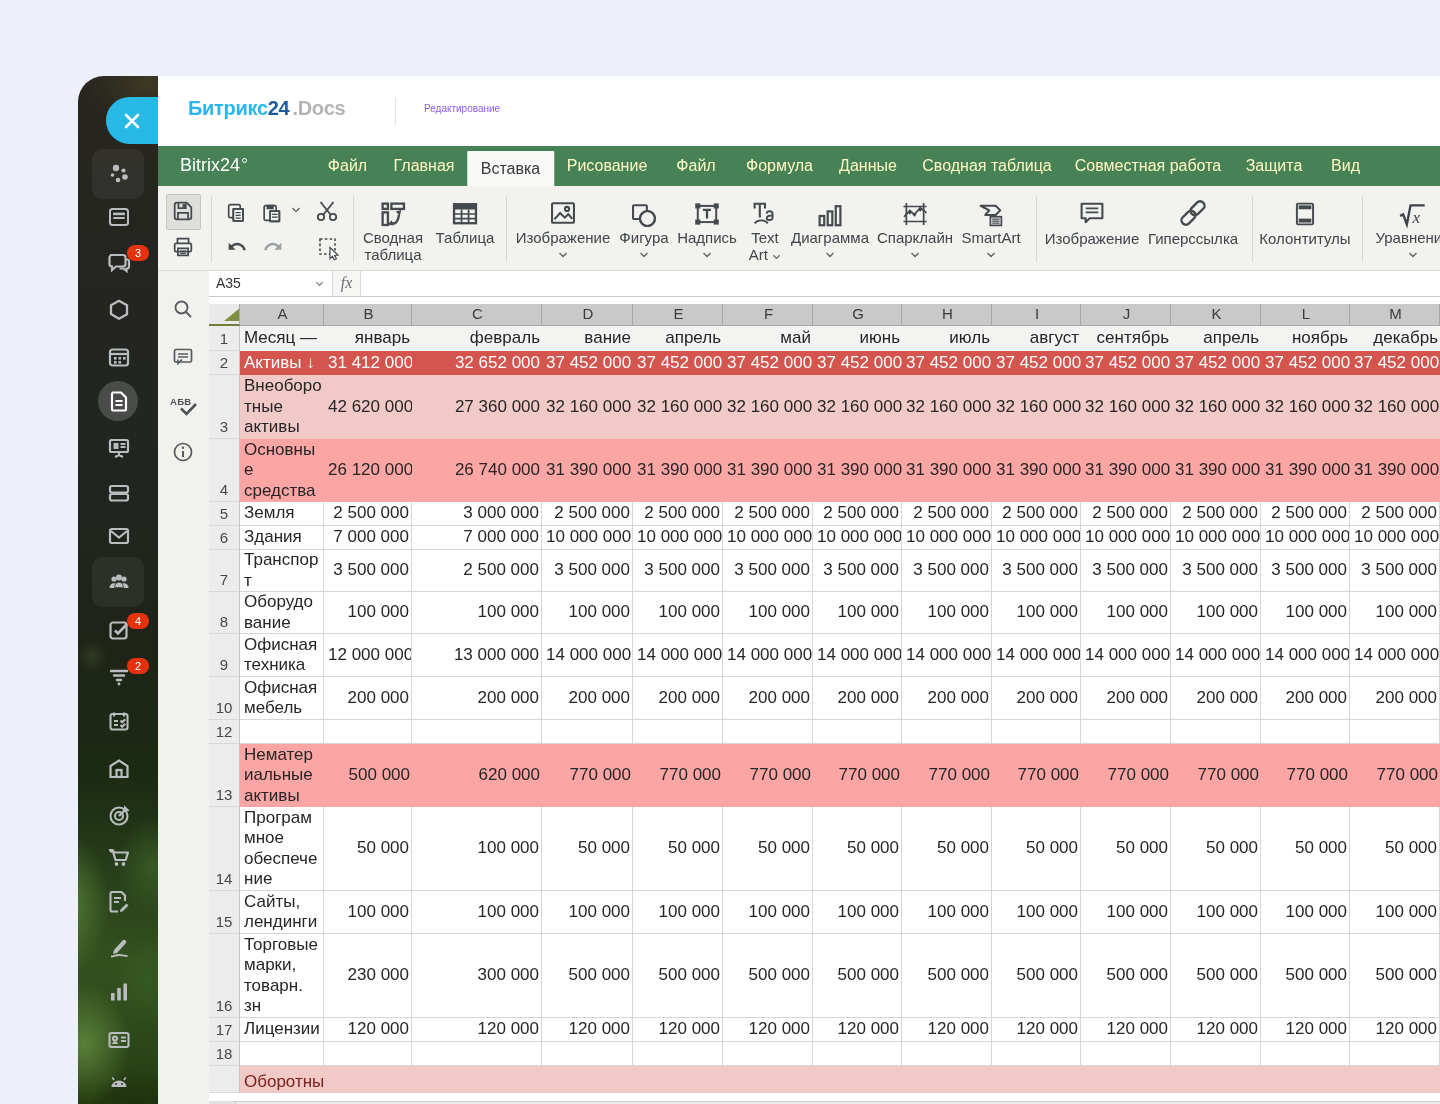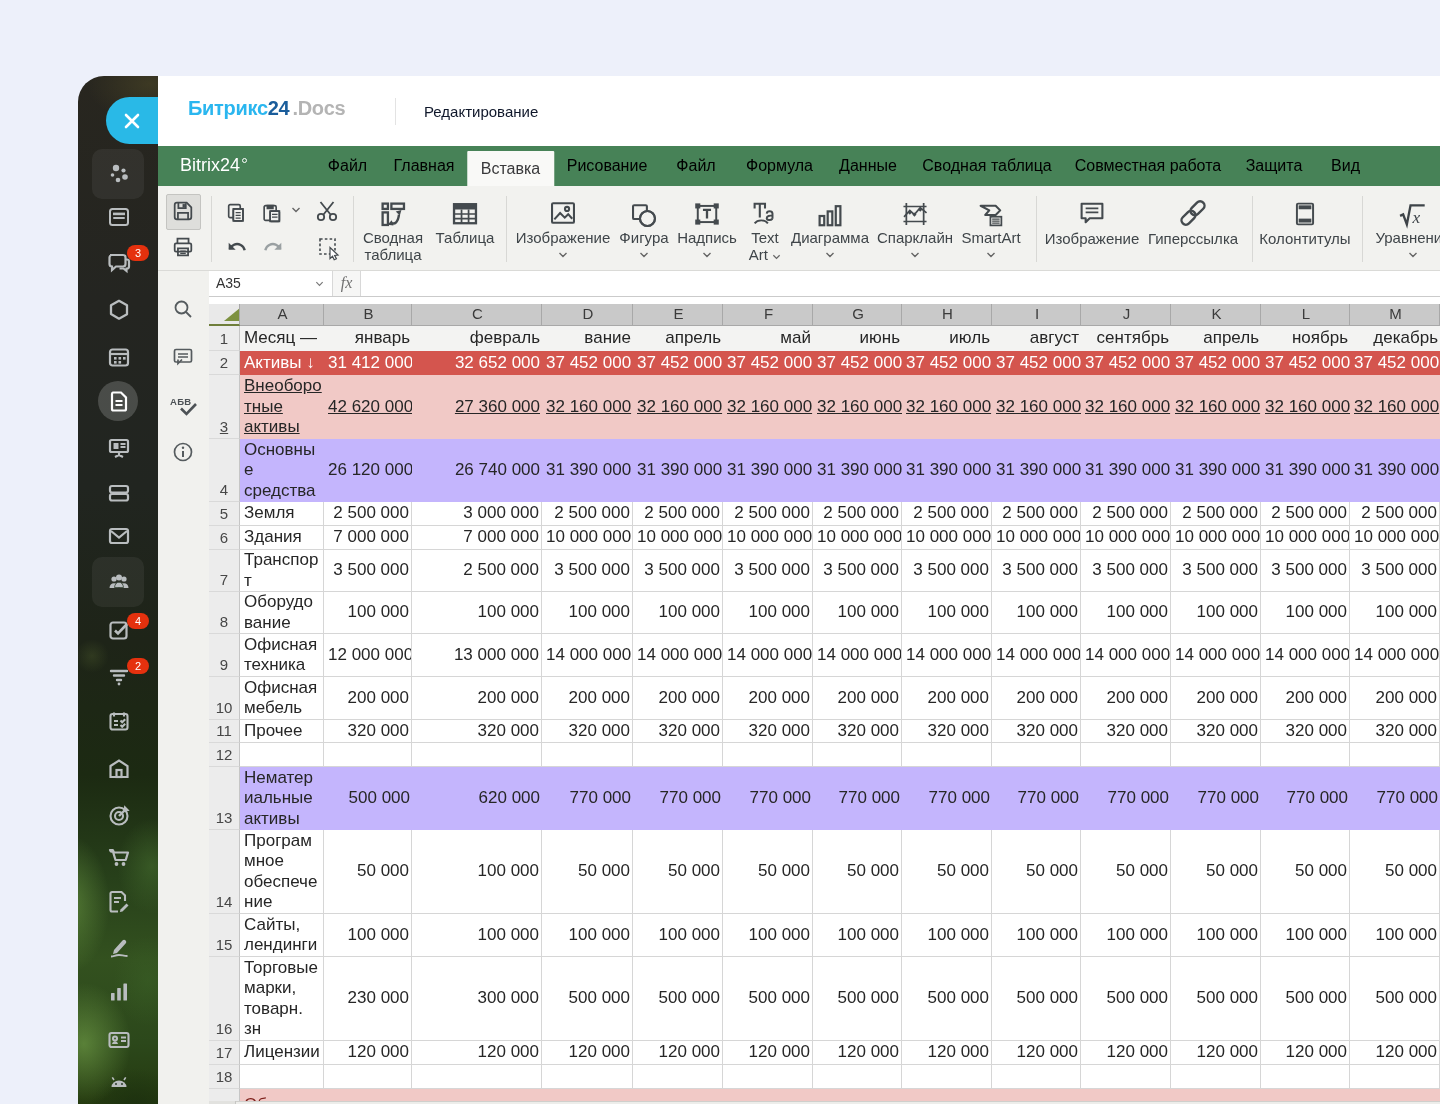--- a/index.html
+++ b/index.html
@@ -26,27 +26,27 @@
   font-size:11px; line-height:16px; text-align:center; padding:0 4px; }
 
 #closebtn { position:absolute; left:106px; top:97px; width:52px; height:47px; background:#29b9e7; border-radius:24px 0 0 24px; }
 #closebtn svg { position:absolute; left:17px; top:15px; }
 
 
 #header { position:absolute; left:158px; top:76px; width:1282px; height:70px; background:#fff; }
 #logo { position:absolute; left:30px; top:21px; font-size:20px; font-weight:bold; letter-spacing:-0.3px; }
 #logo .b1 { color:#2ab6ef; } #logo .b2 { color:#1a5d9b; } #logo .b3 { color:#b4b4b4; font-weight:bold; margin-left:3px; }
 #hsep { position:absolute; left:237px; top:22px; width:1px; height:27px; background:#e3e3e3; }
-#hmode { position:absolute; left:266px; top:27px; font-size:15px; color:#0f172a; }
+#hmode { position:absolute; left:266px; top:27px; font-size:10px; color:#8b5cf6; }
 
 
 #greenbar { position:absolute; left:158px; top:146px; width:1282px; height:40px; background:#478257; }
 #blogo { position:absolute; left:22px; top:9px; color:#fff; font-size:18px; font-weight:normal; }
 #blogo .ring { display:inline-block; width:5px; height:5px; border:1.5px solid #fff; border-radius:50%; margin-left:2px; vertical-align:8px; }
-.mi { position:absolute; top:0; height:56px; line-height:40px; font-size:16px; color:#000000; transform:translateX(-50%); white-space:nowrap; }
+.mi { position:absolute; top:0; height:56px; line-height:40px; font-size:16px; color:#fef9c3; transform:translateX(-50%); white-space:nowrap; }
 .mi.act { background:#f9f9f7; color:#39393b; padding:0 14px; top:5px; height:35px; line-height:36px; border-radius:1px 1px 0 0; }
 
 
 #toolbar { position:absolute; left:158px; top:186px; width:1282px; height:85px; background:#f2f2ef; border-bottom:1px solid #dadad7; }
 #toolbar .sep { position:absolute; top:10px; width:1px; height:66px; background:#d8d8d5; }
 #toolbar .ti { position:absolute; }
 #toolbar .tl { position:absolute; width:140px; text-align:center; font-size:15px; line-height:16.5px; color:#3f4549; }
 .savebg { position:absolute; left:8px; top:8px; width:35px; height:36px; background:#dededb; border:1px solid #c4c4c1; border-radius:2px; }
 #toolbar > * { }
 
@@ -67,22 +67,22 @@
 #sheet td { overflow:hidden; white-space:nowrap; vertical-align:middle; padding:0 2px 0 4px; line-height:20.5px; }
 .chdr td { background:#c9c9c9; color:#3b3b3b; text-align:center; font-size:15px; height:22px; line-height:21px; padding:0;
   border-right:1px solid #a8a8a8; border-bottom:1px solid #a8a8a8; vertical-align:middle; }
 .chdr td.corner { background:#e9e9e9; border-bottom:2px solid #6f7e3b; padding:0; line-height:0; }
 #sheet td.rh { background:#ececec; color:#474747; text-align:center; font-size:15px; border-right:1px solid #c6c6c6; border-bottom:1px solid #d9d9d9; padding:0 0 1px 0; vertical-align:bottom; }
 .r td.ca { text-align:left; }
 .r td.cv { text-align:right; }
 .r td { border-right:1px solid #d6d6d6; border-bottom:1px solid #d6d6d6; background:#fff; }
 .r1 td { background:#f3f3f2; border-right:none; border-bottom:none; }
 .red td { background:#d4554e; color:#fff; border-right:none; border-bottom:none; }
-.pink td { background:#f1c9c6; border-right:none; border-bottom:none;text-decoration:underline; }
-.gray td { background:#c4b5fd; border-right:none; border-bottom:none; }
+.pink td { background:#f1c9c6; border-right:none; border-bottom:none; }
+.gray td { background:#fca5a5; border-right:none; border-bottom:none; }
 .r1 td.rh, .red td.rh, .pink td.rh, .gray #sheet td.rh { background:#ececec; color:#474747; border-right:1px solid #c6c6c6; border-bottom:1px solid #d9d9d9; }
 #sheet td.c19 { color:#7e211c; vertical-align:top; padding-top:6px; }
 #botbar { position:absolute; left:209px; top:1101px; width:1231px; height:3px; background:#ededea; border-top:1px solid #cfcfcc; }
 #botsq { position:absolute; left:209px; top:1101px; width:27px; height:3px; background:#e2e2df; border-right:1px solid #c6c6c3; }
 </style></head>
 <body>
 <div id="app">
   <div id="sidebar">
       <div class="shade"></div>
   <div class="sqbg" style="top:73px"></div>
@@ -695,36 +695,20 @@
             <td class="cv">200 000</td>
             <td class="cv">200 000</td>
             <td class="cv">200 000</td>
             <td class="cv">200 000</td>
             <td class="cv">200 000</td>
             <td class="cv">200 000</td>
             <td class="cv">200 000</td>
             <td class="cv">200 000</td>
             <td class="cv">200 000</td>
           </tr>
-<tr class="r " style="height:23px">
-            <td class="rh">11</td>
-            <td class="ca">Прочее</td>
-            <td class="cv">320 000</td>
-            <td class="cv">320 000</td>
-            <td class="cv">320 000</td>
-            <td class="cv">320 000</td>
-            <td class="cv">320 000</td>
-            <td class="cv">320 000</td>
-            <td class="cv">320 000</td>
-            <td class="cv">320 000</td>
-            <td class="cv">320 000</td>
-            <td class="cv">320 000</td>
-            <td class="cv">320 000</td>
-            <td class="cv">320 000</td>
-          </tr>
 <tr class="r " style="height:24px">
             <td class="rh">12</td>
             <td class="ca"></td>
             <td class="cv"></td>
             <td class="cv"></td>
             <td class="cv"></td>
             <td class="cv"></td>
             <td class="cv"></td>
             <td class="cv"></td>
             <td class="cv"></td>

